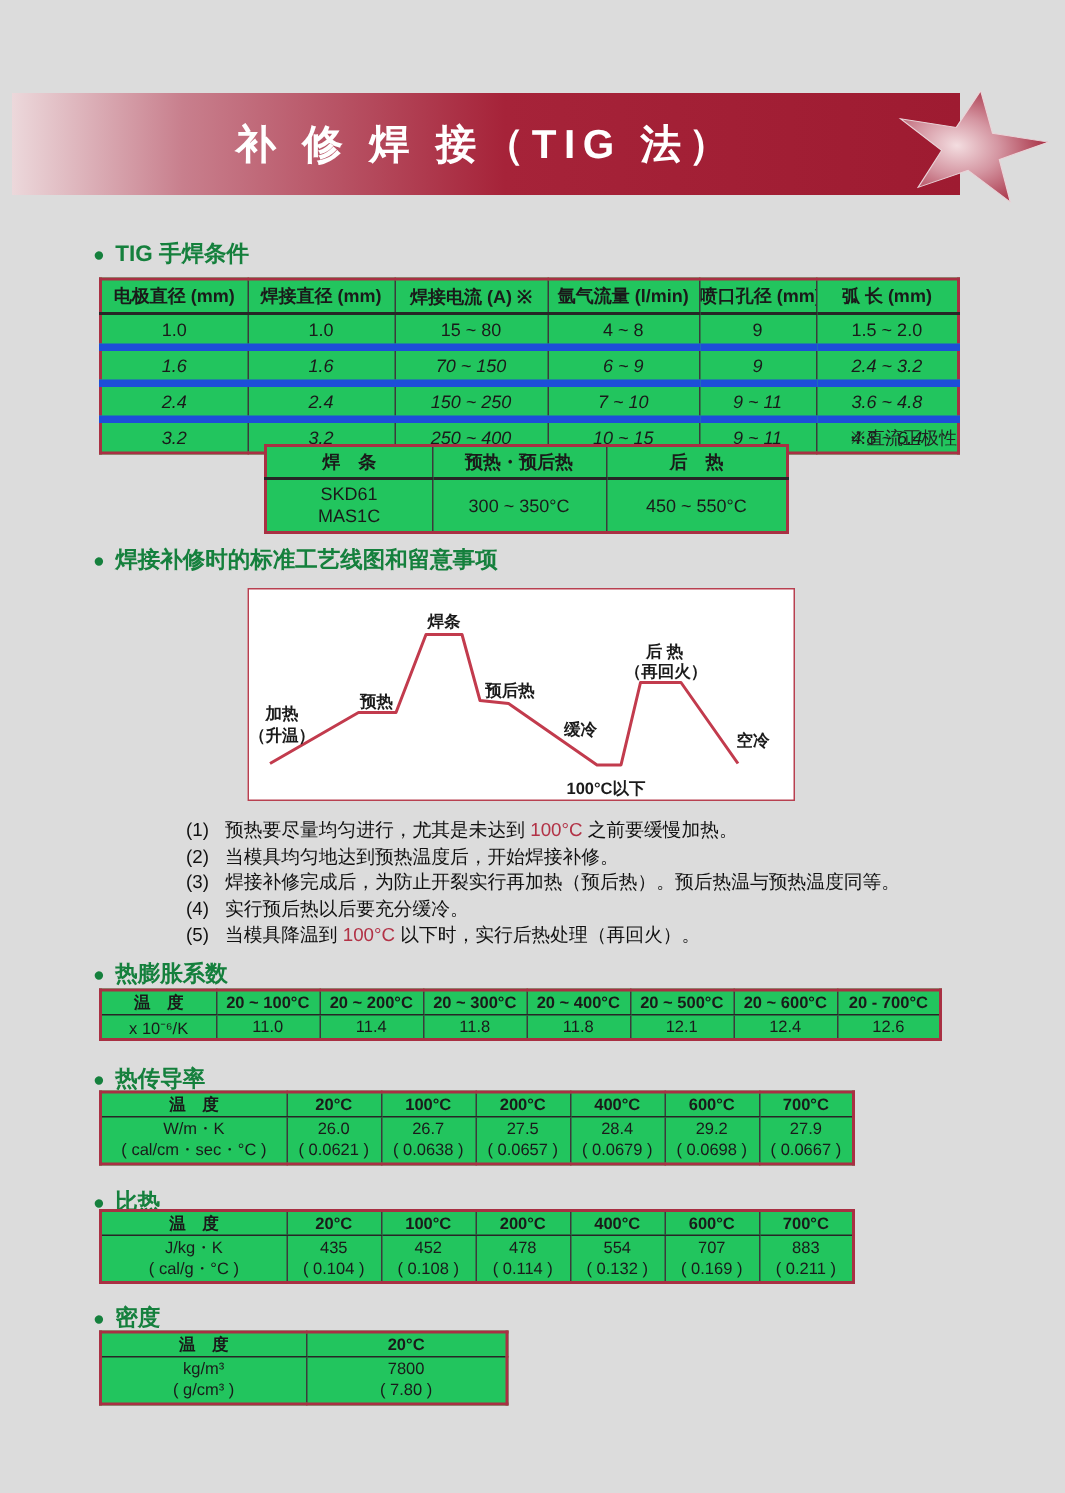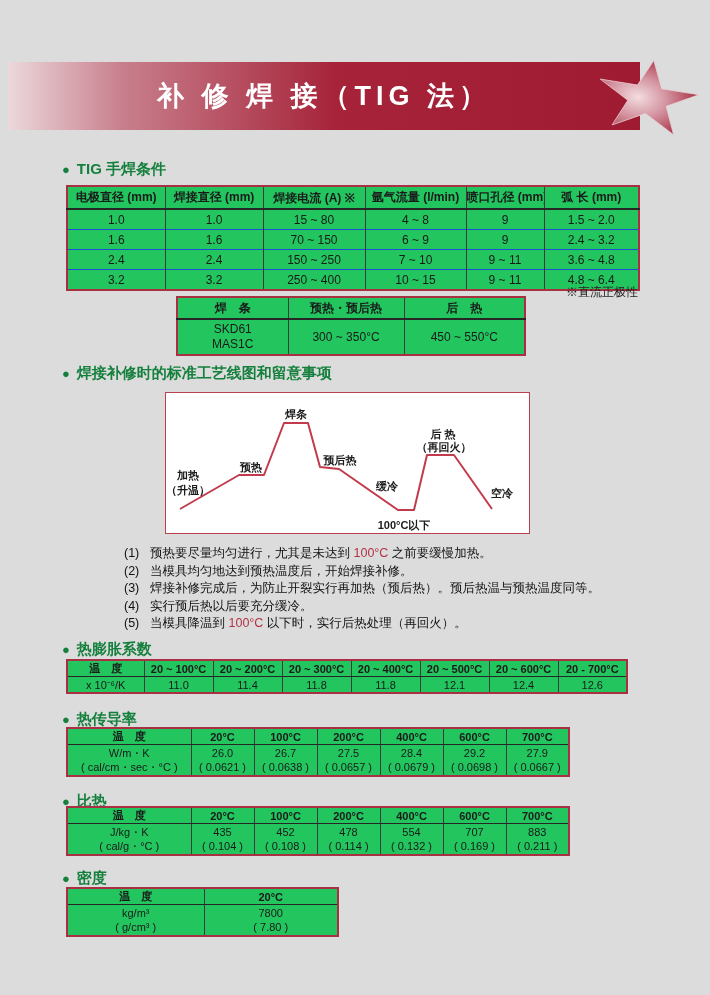--- a/index.html
+++ b/index.html
@@ -28,21 +28,21 @@
   .sec .bullet { font-size:13px; margin-right:7px; }
 
   
   table {
     border-collapse:collapse; table-layout:fixed; position:absolute;
     background:#22c55e; border:2px solid #a93043;
   }
   th, td { border-left:1px solid #3b3b3b; text-align:center; padding:0; overflow:hidden; white-space:nowrap; }
   th:first-child, td:first-child { border-left:none; }
   thead th { border-bottom:2px solid #262626; font-weight:bold; }
-  tbody tr + tr td { border-top:1px solid #1d4ed8; }
+  tbody tr + tr td { border-top:5px solid #1d4ed8;font-style:italic; }
 
   .t1 { left:66px; top:185px; width:572px; font-size:12px; }
   .t1 th { height:21px; } .t1 td { height:19px; }
 
   .t2 { left:176px; top:296px; width:348px; font-size:12px; }
   .t2 th { height:20px; } .t2 td { height:34px; }
   .t2 .line { line-height:15px; }
 
   .t3 { left:66px; top:659px; width:560px; font-size:11px; }
   .t3 thead th { border-bottom-width:1px; height:15px; }

